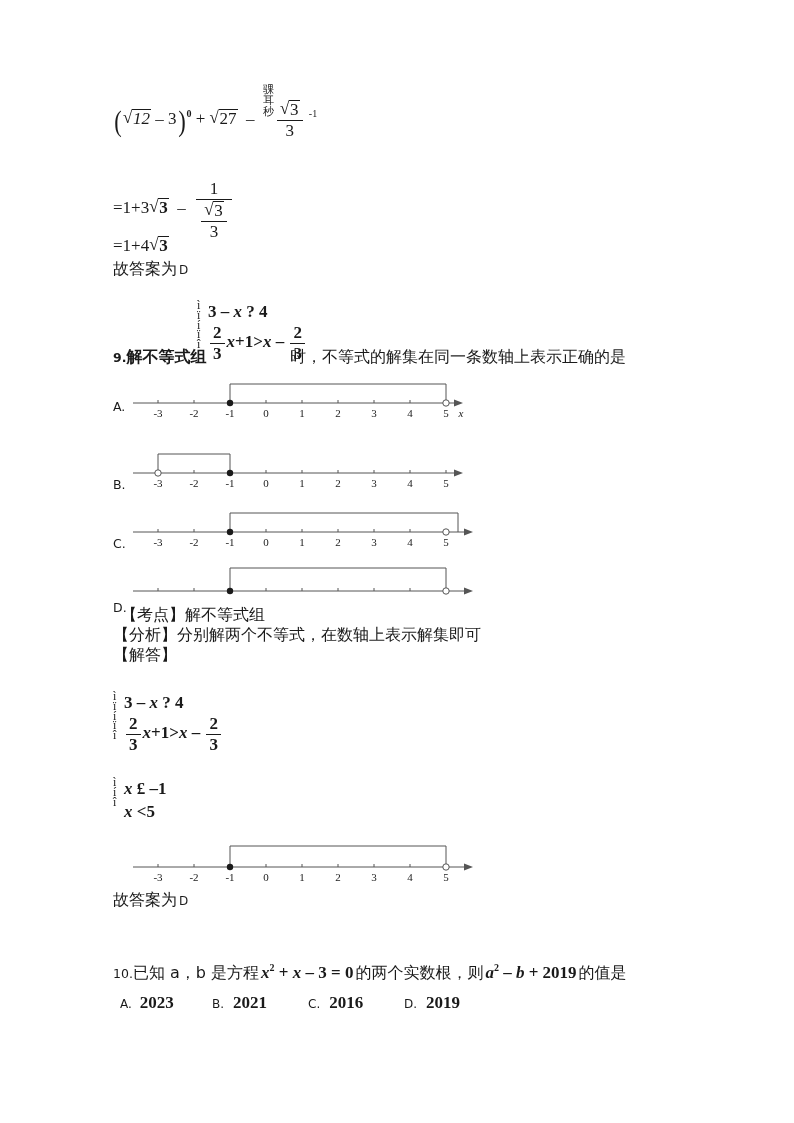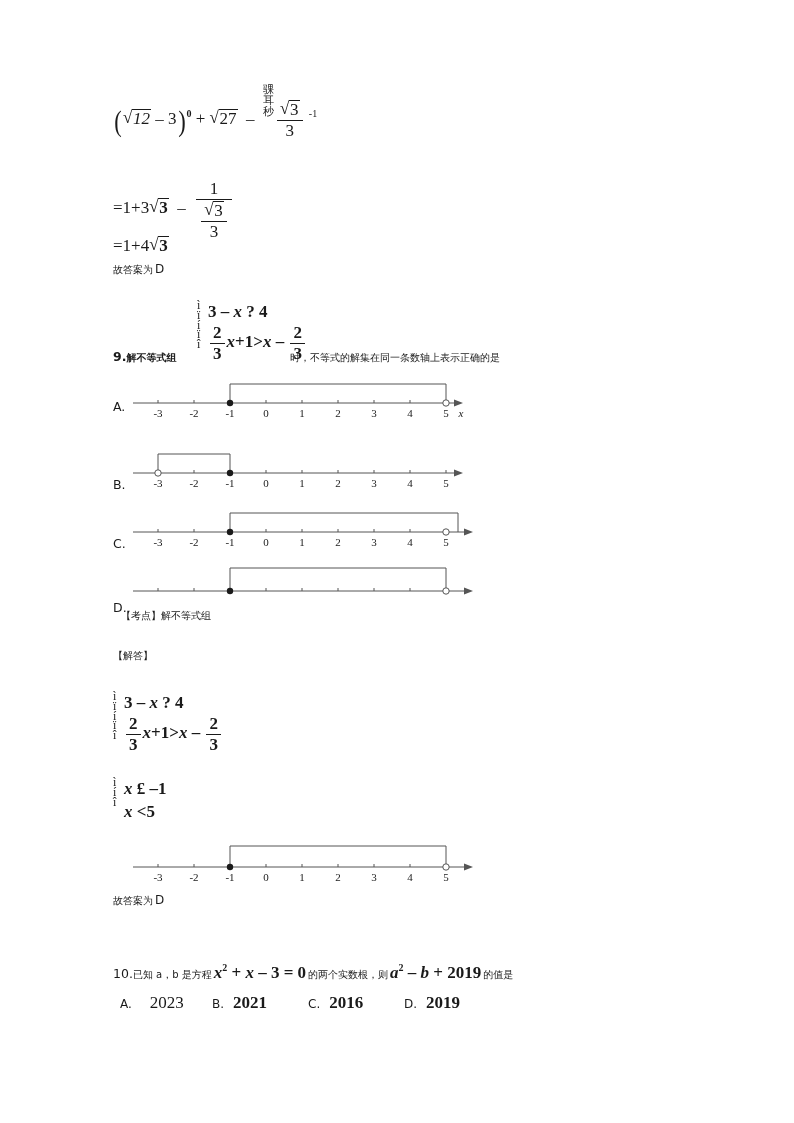--- a/index.html
+++ b/index.html
@@ -63,21 +63,21 @@
     vertical-align: middle;
     text-align: center;
     line-height: 1.05;
     margin: 0 2px;
   }
   .frac > .num { display: block; padding: 0 3px 1px 3px; }
   .frac > .den { display: block; border-top: 1px solid #1a1a1a; padding: 1px 3px 0 3px; }
 
   .cjk {
     font-family: "DejaVu Sans", sans-serif;
-    font-size: 10px;
+    font-size: 16px;
   }
   .cjk-sm {
     font-family: "DejaVu Sans", sans-serif;
     font-size: 12.5px;
   }
   .lbl {
     font-family: "DejaVu Sans", sans-serif;
     font-size: 12px;
   }
 
@@ -287,20 +287,23 @@
       </g>
       <polyline points="102,29 102,6 318,6 318,29" fill="none" stroke="#555" stroke-width="1"></polyline>
       <circle cx="102" cy="29" r="3.2" fill="#1a1a1a"></circle>
       <circle cx="318" cy="29" r="3.2" fill="#ffffff" stroke="#555" stroke-width="1"></circle>
     </svg>
   </div>
 
   <div class="blk" style="left:121px; top:605px;text-align:center;">
     <span class="cjk">【考点】</span><span class="cjk">解不等式组</span>
   </div>
+  <div class="blk" style="left:113px; top:625px;">
+    <span class="cjk">【分析】</span><span class="cjk">分别解两个不等式，在数轴上表示解集即可</span>
+  </div>
   <div class="blk" style="left:113px; top:645px;">
     <span class="cjk">【解答】</span>
   </div>
 
   <div class="blk math" style="left:113px; top:692px;">
     <span class="brace-sys">
       <span class="brace">
         <span>ì</span>
           <span>ï</span>
           <span>í</span>
@@ -361,21 +364,21 @@
     <span class="cjk">故答案为</span><span class="lbl" style="margin-left:2px;">D</span>
   </div>
 
   <div class="blk" style="left:113px; top:963px;">
     <span class="cjk-sm">10.</span><span class="cjk">已知 a，b 是方程</span><span class="math" style="font-weight:bold; margin:0 2px;"><span class="mb">x</span><span class="sup">2</span>&nbsp;+&nbsp;<span class="mb">x</span>&nbsp;– <b>3</b> = <b>0</b></span><span class="cjk">的两个实数根，则</span><span class="math" style="font-weight:bold; margin:0 2px;"><span class="mb">a</span><span class="sup">2</span>&nbsp;–&nbsp;<span class="mb">b</span>&nbsp;+ <b>2019</b></span><span class="cjk">的值是</span>
   </div>
 
   <div class="blk" style="left:120px; top:994px;">
     <span style="display:inline-block; width:88px;">
       <span class="lbl">A.</span>
-      <span class="math" style="font-weight:normal; margin-left:14px;">2023</span>
+      <span class="math" style="font-weight:bold; margin-left:4px;">2023</span>
     </span>
     <span style="display:inline-block; width:92px;">
       <span class="lbl">B.</span>
       <span class="math" style="font-weight:bold; margin-left:5px;">2021</span>
     </span>
     <span style="display:inline-block; width:92px;">
       <span class="lbl">C.</span>
       <span class="math" style="font-weight:bold; margin-left:5px;">2016</span>
     </span>
     <span style="display:inline-block;">

